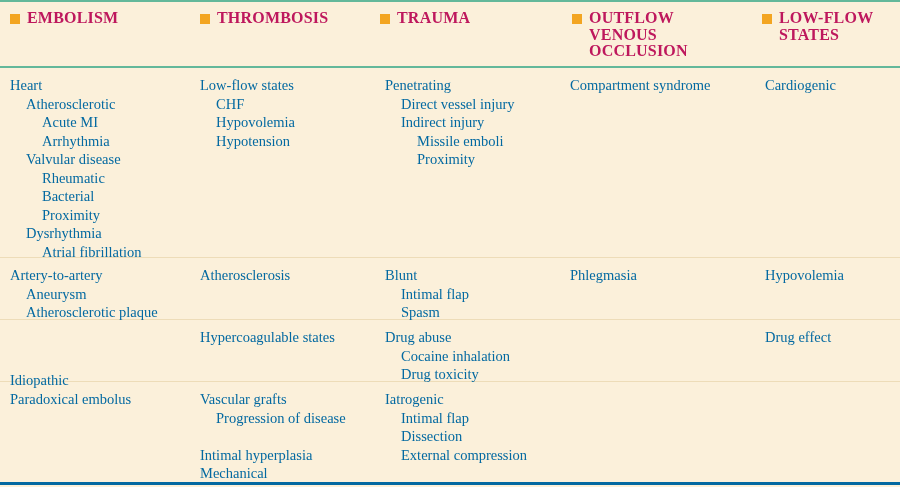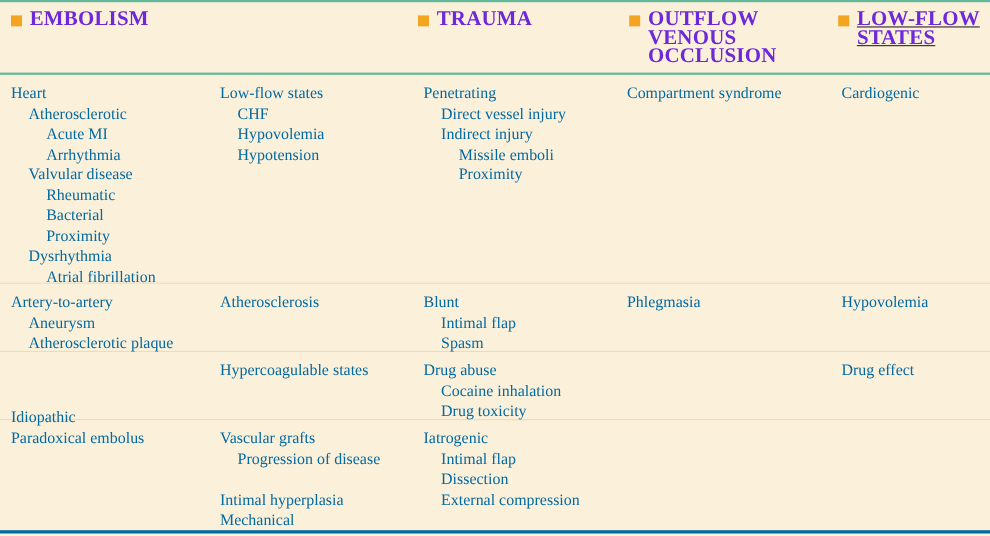--- a/index.html
+++ b/index.html
@@ -41,25 +41,25 @@
   }
   .bullet {
     display: inline-block;
     width: 10px;
     height: 10px;
     background: #f3a521;
     flex: 0 0 auto;
     margin-top: 4px;
   }
   .th-label {
-    font-size: 19px;
+    font-size: 16px;
     font-weight: bold;
     letter-spacing: 0.2px;
     line-height: 16.5px;
-    color: #6d28d9;
+    color: #be185d;
     white-space: pre-line;
   }
 
   
   .trow {
     position: relative;
     border-bottom: 1px solid #eddcb8;
     box-sizing: border-box;
   }
   .trow:last-child { border-bottom: 3px solid #0369a1; }
@@ -82,31 +82,35 @@
 </head>
 <body>
 
 <div class="table-root">
 
   <div class="thead" id="thead">
       <div class="th" style="left: 10px;">
         <span class="bullet"></span>
         <span class="th-label">EMBOLISM</span>
       </div>
+      <div class="th" style="left: 200px;">
+        <span class="bullet"></span>
+        <span class="th-label">THROMBOSIS</span>
+      </div>
       <div class="th" style="left: 380px;">
         <span class="bullet"></span>
         <span class="th-label">TRAUMA</span>
       </div>
       <div class="th" style="left: 572px; justify-content: flex-end;">
         <span class="bullet"></span>
         <span class="th-label">OUTFLOW
 VENOUS
 OCCLUSION</span>
       </div>
-      <div class="th" style="left: 762px; text-decoration: underline;">
+      <div class="th" style="left: 762px;">
         <span class="bullet"></span>
         <span class="th-label">LOW-FLOW
 STATES</span>
       </div>
     </div>
 
   <div id="tbody">
       <div class="trow" style="height: 190px;">
         <div class="cell" style="left: 10px;">
           <div class="entry lvl0">Heart</div>

